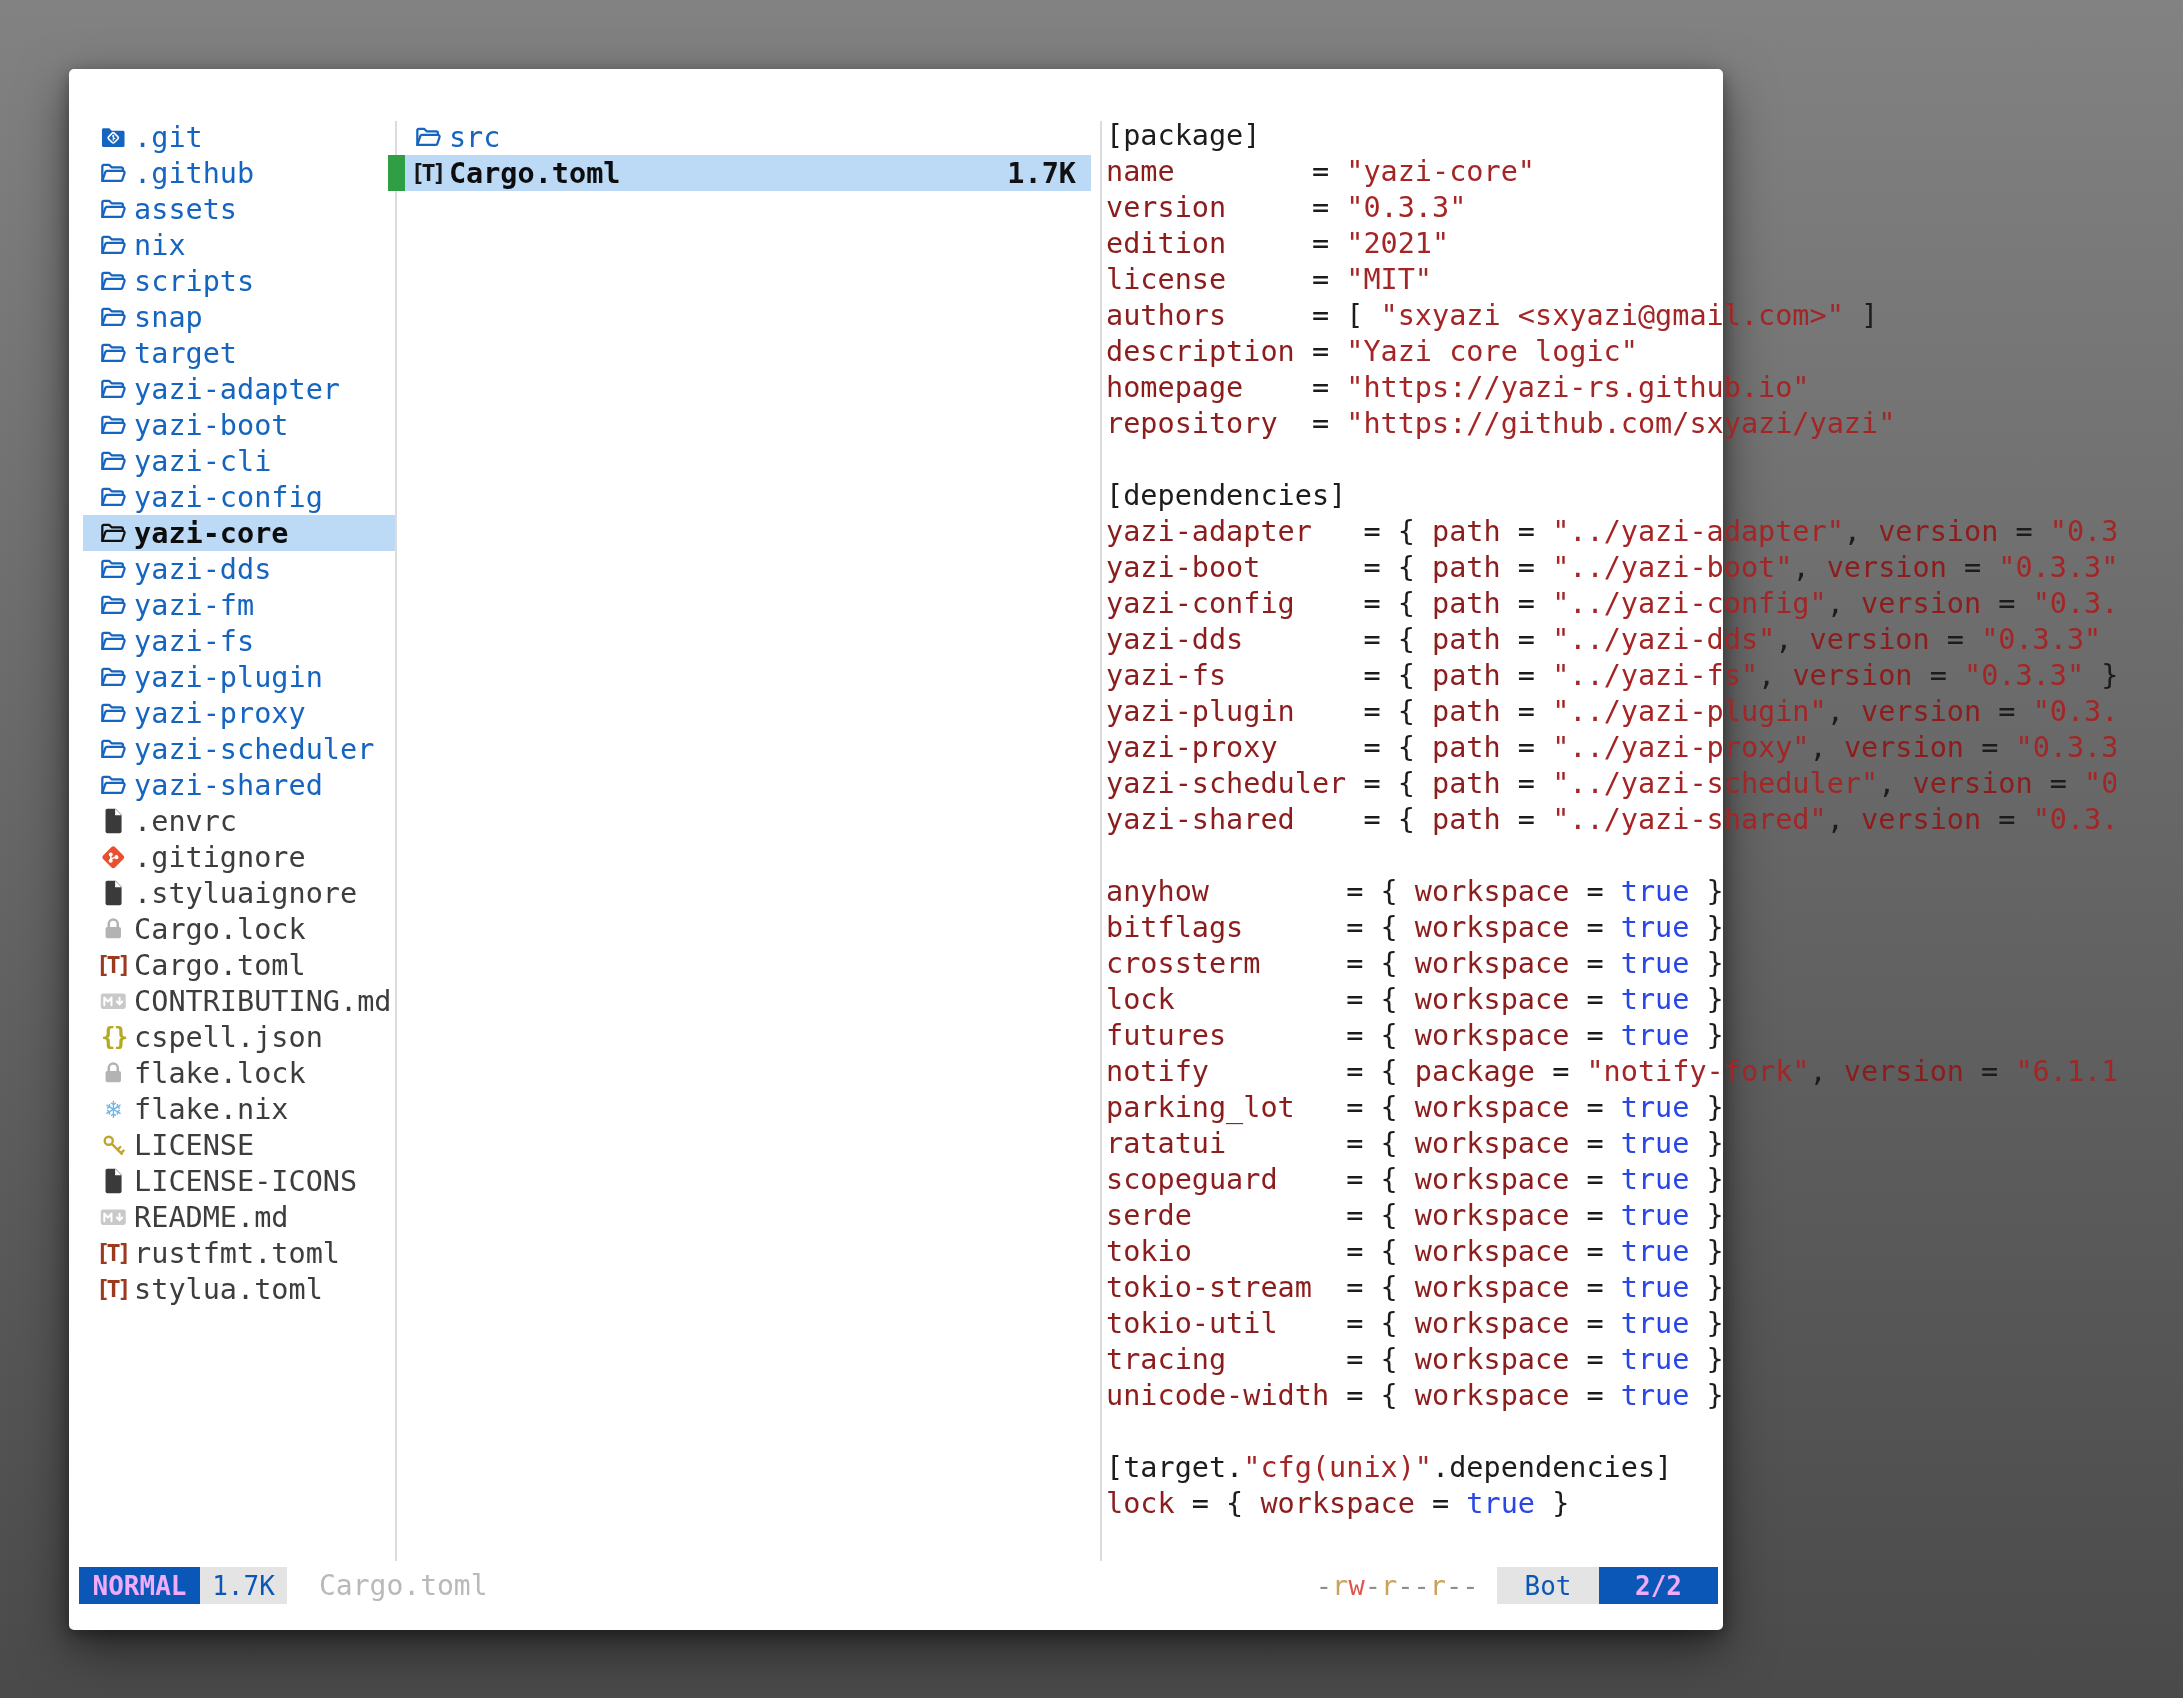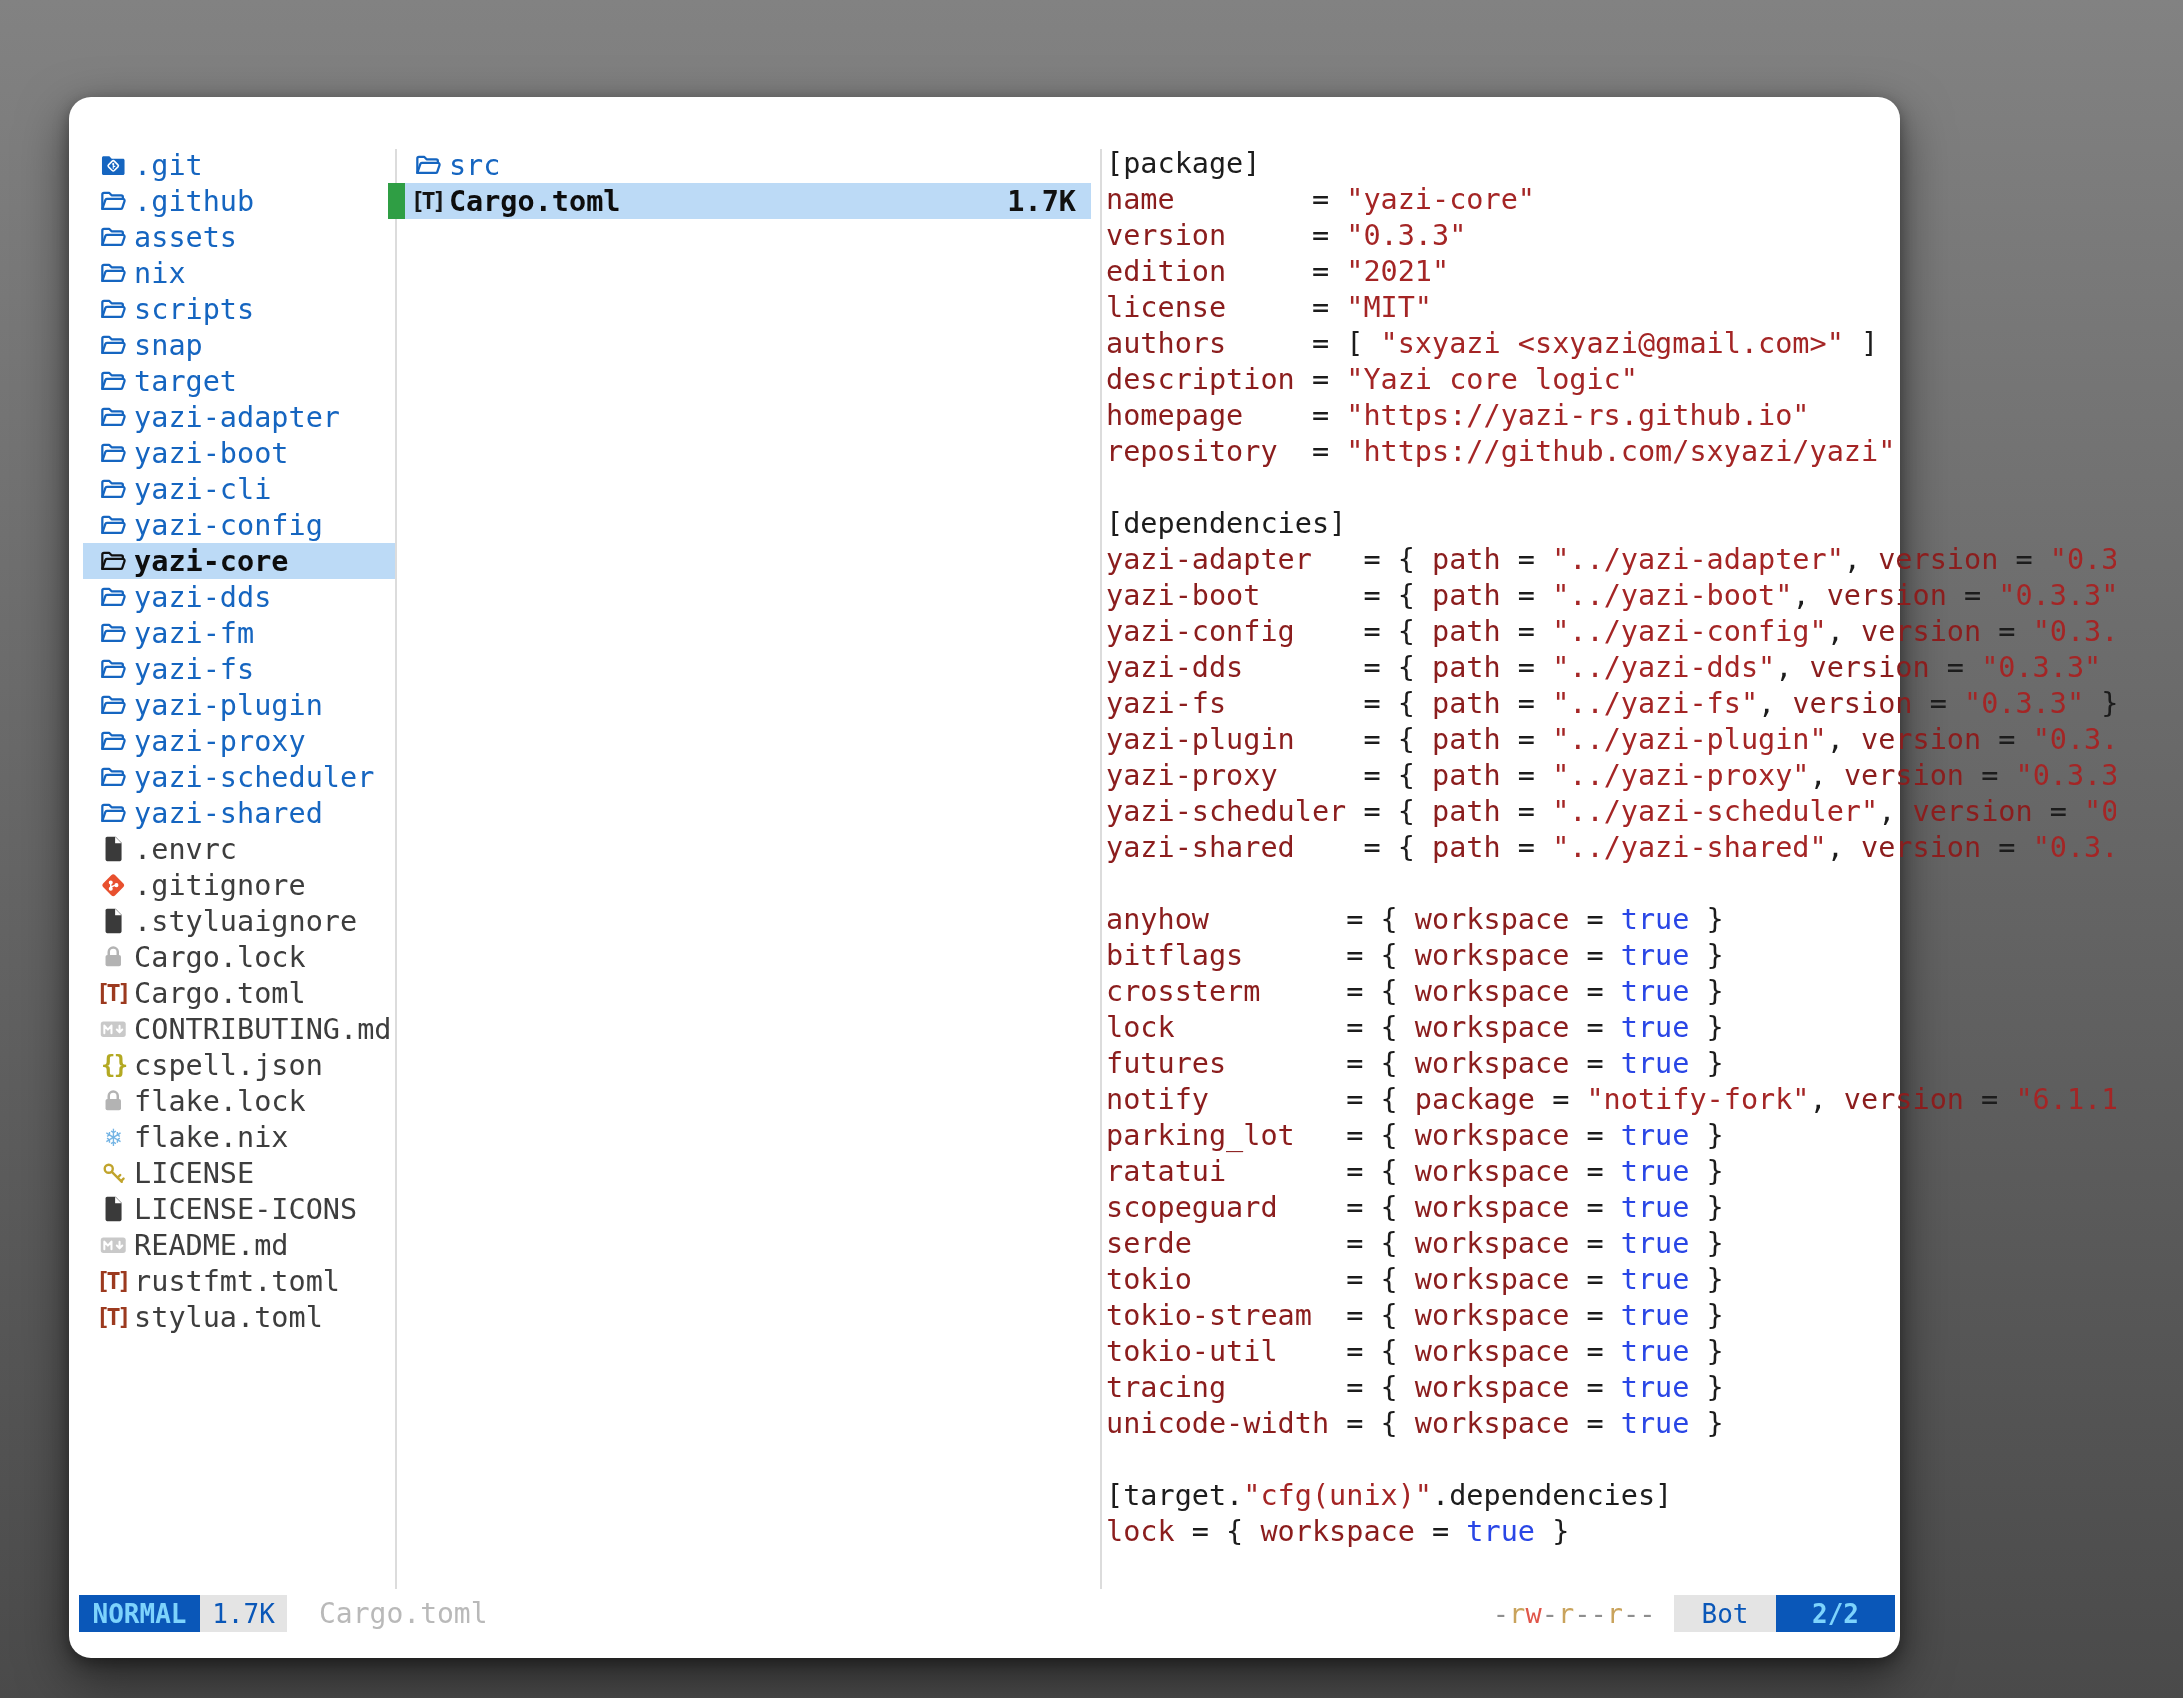--- a/index.html
+++ b/index.html
@@ -1,21 +1,21 @@
 <!DOCTYPE html>
 <html style="font-size:13.4px"><head>
 <meta charset="utf-8">
 <style>
   html,body{margin:0;padding:0;width:2183px;height:1698px;overflow:hidden;
     font-family:"DejaVu Sans Mono",monospace;}
   .desktop{position:absolute;inset:0;
     background:linear-gradient(180deg,#828282 0%,#6e6e6e 35%,#4a4a4a 100%);}
-  .window{position:absolute;left:69px;top:69px;width:1831px;height:1561px;
-    background:#ffffff;border-radius:22px;
-    box-shadow:0 18.5px 50px rgba(0,0,0,.5),0 5px 15px rgba(0,0,0,.35);margin-top:28px;}
+  .window{position:absolute;left:69px;top:69px;width:1654px;height:1561px;
+    background:#ffffff;border-radius:5px;
+    box-shadow:0 18.5px 50px rgba(0,0,0,.5),0 5px 15px rgba(0,0,0,.35);}
   .sep{position:absolute;top:52px;width:1.7px;height:1440px;background:#dcdcdc;}
   #sep1{left:326px;} #sep2{left:1031px;}
 
   
   .pane{position:absolute;top:50px;}
   #parent-pane{left:14.3px;width:312px;}
   #current-pane{left:319px;width:703px;}
   .row{position:relative;height:36px;display:flex;align-items:center;
     font-size:28.5px;color:#1565c0;white-space:pre;}
   .row .hl{position:absolute;inset:0;background:#bcdaf6;z-index:0;}
@@ -40,21 +40,21 @@
   #preview-pane{left:1037px;width:1010px;overflow:hidden;}
   .pline{height:36px;display:flex;align-items:flex-start;font-size:28.5px;white-space:pre;}
   .pline .k{color:#8b1d1d;} .pline .s{color:#a42525;} .pline .p{color:#1c1c1c;}
   .pline .b{color:#2946e6;} .pline .c{color:#188818;}
 
   
   #status-bar{position:absolute;left:10px;right:5px;top:1498px;height:37px;
     display:flex;align-items:center;}
   .badge{display:inline-flex;align-items:center;justify-content:center;
     height:37px;font-size:26px;flex:none;}
-  .badge-blue{background:#0a57b8;color:#7dd3fc;font-weight:700;}
+  .badge-blue{background:#0a57b8;color:#f0abfc;font-weight:700;}
   .badge-gray{background:#e4e4e4;color:#0a57b8;font-weight:500;}
   #mode-badge{width:121px;} #size-badge{width:87px;}
   #position-badge{width:102px;} #counter-badge{width:119px;}
   #status-filename{margin-left:32px;font-size:28px;color:#b9b9b9;}
   #permissions{margin-left:auto;margin-right:18.5px;font-size:27px;white-space:pre;}
   #permissions .dim{color:#8e8e8e;} #permissions .pr{color:#c9a35c;}
   #permissions .pw{color:#e0564a;}
 </style>
 </head>
 <body>

